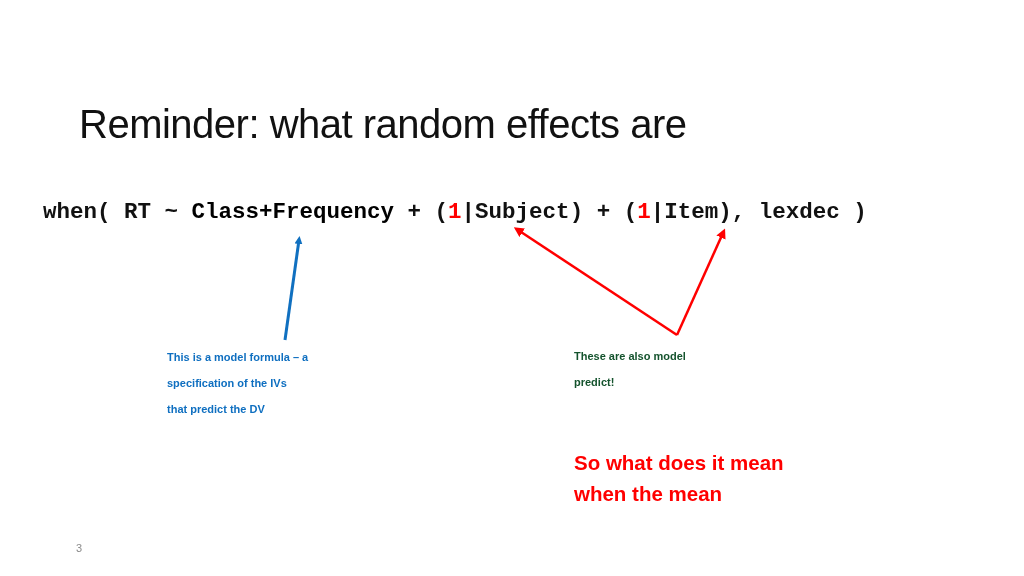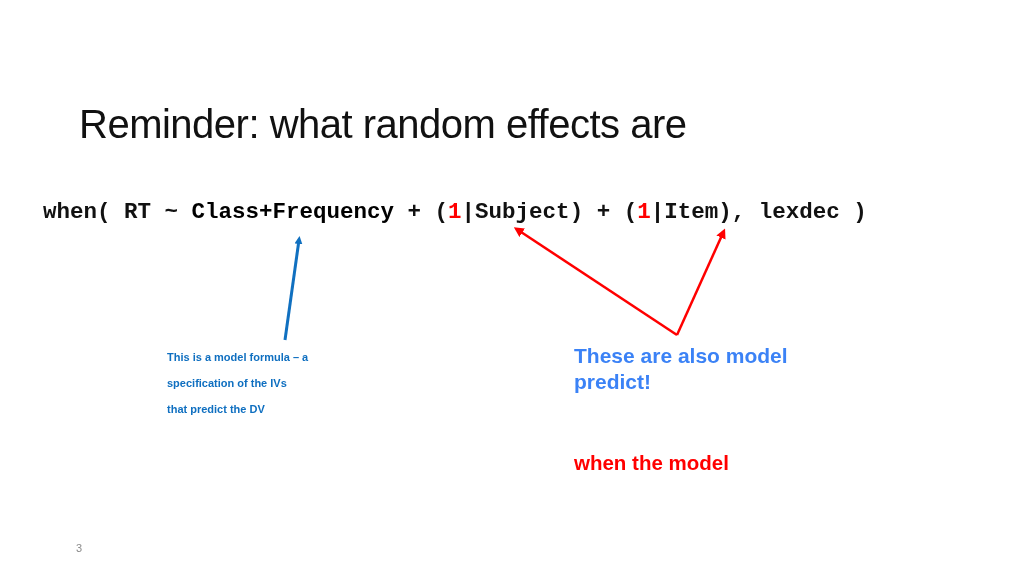--- a/index.html
+++ b/index.html
@@ -21,21 +21,21 @@
     font-weight: bold; font-size: 22.5px; color: #111111;
     white-space: pre;
   }
   .blue { color: #000000; }
   .red { color: #ff0000; }
   .note {
     position: absolute; font-family: "Liberation Sans", sans-serif;
     font-weight: bold; line-height: 26px; white-space: nowrap;
   }
   .note-blue { left: 167px; top: 344px; font-size: 11px; color: #0f6fc0; }
-  .note-red { left: 574px; top: 343px; font-size: 21px; color: #3b82f6; }
+  .note-red { left: 574px; top: 343px; font-size: 11px; color: #14532d; }
   .question {
     left: 574px; top: 448px; font-size: 20.5px; color: #ff0000; line-height: 30.5px;
   }
   .slide-num {
     position: absolute; left: 76px; top: 542px;
     font-size: 11px; color: #8a8a8a;
   }
   svg.arrows { position: absolute; left: 0; top: 0; }
 </style>
 </head>
@@ -70,16 +70,17 @@
   <div>specification of the IVs</div>
   <div>that predict the DV</div>
 </div>
 
 <div class="note note-red">
   <div>These are also model</div>
   <div>predict!</div>
 </div>
 
 <div class="note question">
-  <div>when the model</div>
+  <div>So what does it mean</div>
+  <div>when the mean</div>
 </div>
 
 <div class="slide-num">3</div>
 
 </body></html>

